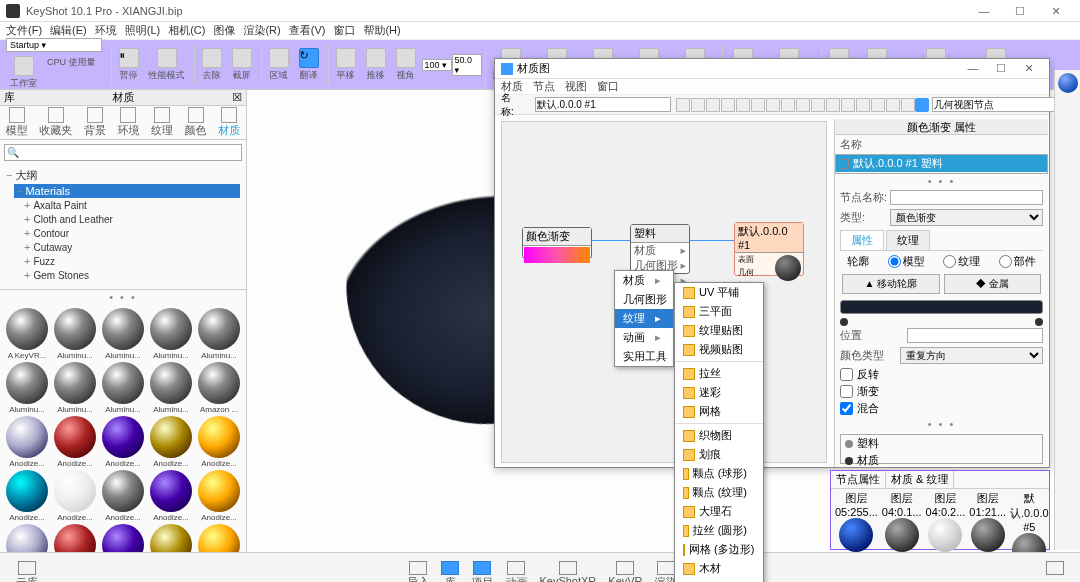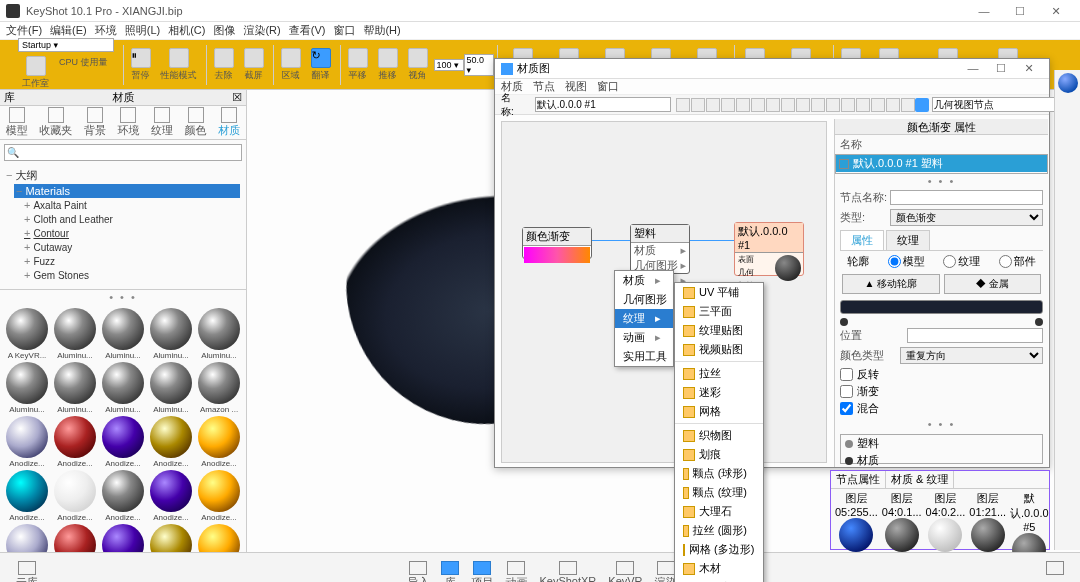--- a/index.html
+++ b/index.html
@@ -3,21 +3,21 @@
 <meta charset="utf-8">
 <style>
 *{margin:0;padding:0;box-sizing:border-box;font-family:"Microsoft YaHei",sans-serif;font-size:11px}
 body{width:1080px;height:582px;background:#f0f0f0;position:relative;overflow:hidden}
 .titlebar{height:22px;background:#fff;border-bottom:1px solid #ddd;display:flex;align-items:center;padding:0 6px;color:#555}
 .titlebar .logo{width:14px;height:14px;background:#333;border-radius:2px;margin-right:6px;display:inline-block}
 .titlebar .wincontrols{margin-left:auto;display:flex}
 .titlebar .wincontrols span{width:36px;height:22px;text-align:center;line-height:22px;color:#666}
 .menubar{height:18px;background:#fff;display:flex;align-items:center;padding:0 6px;color:#333;border-bottom:1px solid #eee}
 .menubar span{margin-right:8px}
-.toolbar{height:50px;background:#eab308;border-bottom:1px solid #ccc;display:flex;align-items:center;padding:2px 18px}
+.toolbar{height:50px;background:#c4b5fd;border-bottom:1px solid #ccc;display:flex;align-items:center;padding:2px 6px}
 .toolbox{display:flex;flex-direction:column;align-items:center;margin-right:2px;padding:2px 4px}
 .toolbox .ic{width:20px;height:20px;background:#ddd;border:1px solid #bbb;border-radius:2px;margin-bottom:1px}
 .toolbox .ic.blue{background:#3b9cff;border-color:#2a7dd0}
 .toolbox .lbl{font-size:9px;color:#555;white-space:nowrap}
 .sep{width:1px;height:40px;background:#ccc;margin:0 3px}
 .startup{border:1px solid #aaa;padding:1px 3px;font-size:9px;background:#fff}
 .smallnum{border:1px solid #aaa;padding:0 2px;font-size:9px;background:#fff;width:30px}
 .panel-lib{position:absolute;left:0;top:90px;width:247px;height:470px;background:#fafafa;border-right:1px solid #ccc;display:flex;flex-direction:column}
 .panel-lib .hd{height:16px;background:#eee;border-bottom:1px solid #ccc;display:flex;align-items:center;padding:0 4px;font-size:10px}
 .panel-lib .hd .t{flex:1;text-align:center}
@@ -289,21 +289,21 @@
         <span>材质</span>
       </div>
   </div>
   <div class="search"><input placeholder="🔍" style=""></div>
   <div class="tree">
     <div class="row"><span class="pm">−</span><span>大纲</span></div>
     <div class="row sel" style="margin-left:8px"><span class="pm">−</span><span>Materials</span></div>
     <div id="tree-items">
         <div class="row" style="margin-left: 18px;"><span class="pm">+</span>Axalta Paint</div>
         <div class="row" style="margin-left: 18px;"><span class="pm">+</span>Cloth and Leather</div>
-        <div class="row" style="margin-left: 18px; text-decoration: underline;"><span class="pm">+</span>Contour</div>
+        <div class="row" style="margin-left: 18px;"><span class="pm">+</span>Contour</div>
         <div class="row" style="margin-left: 18px;"><span class="pm">+</span>Cutaway</div>
         <div class="row" style="margin-left: 18px;"><span class="pm">+</span>Fuzz</div>
         <div class="row" style="margin-left: 18px;"><span class="pm">+</span>Gem Stones</div>
       </div>
   </div>
   <div class="dots">• • •</div>
   <div class="thumbs" id="thumbs">
       <div class="thumb">
         <div class="ball "></div>
         <div class="lbl">A KeyVR...</div>

